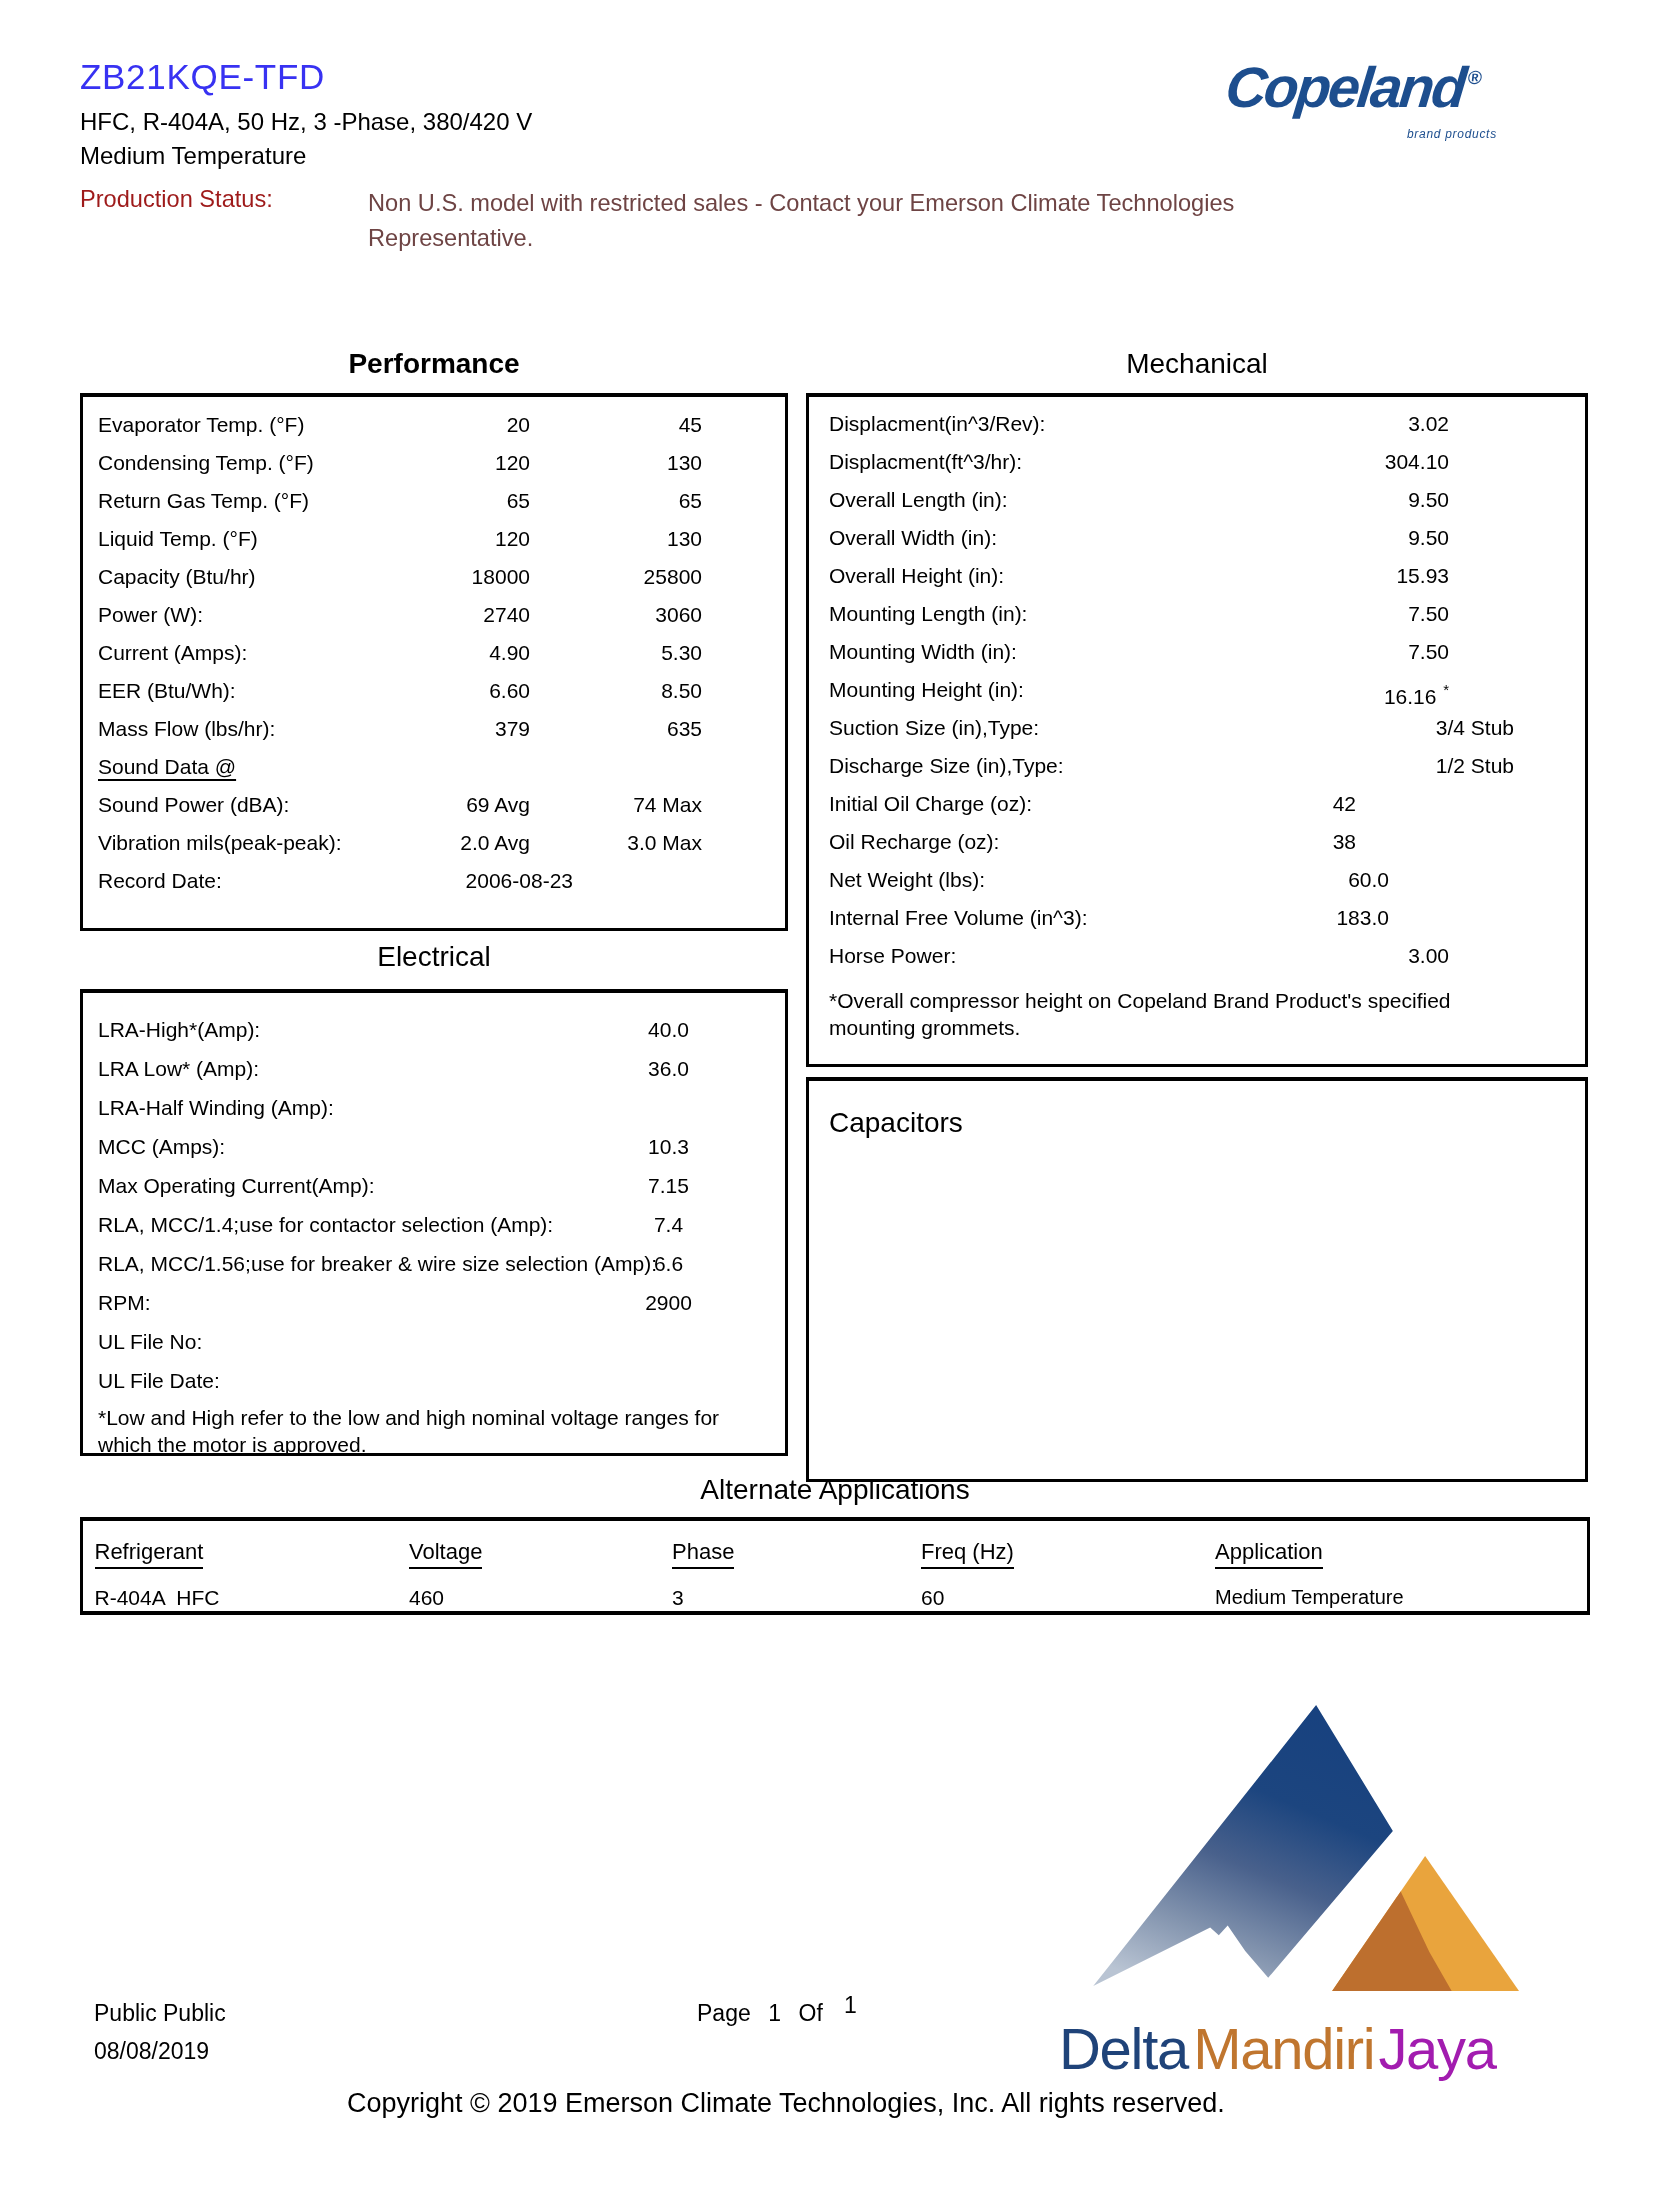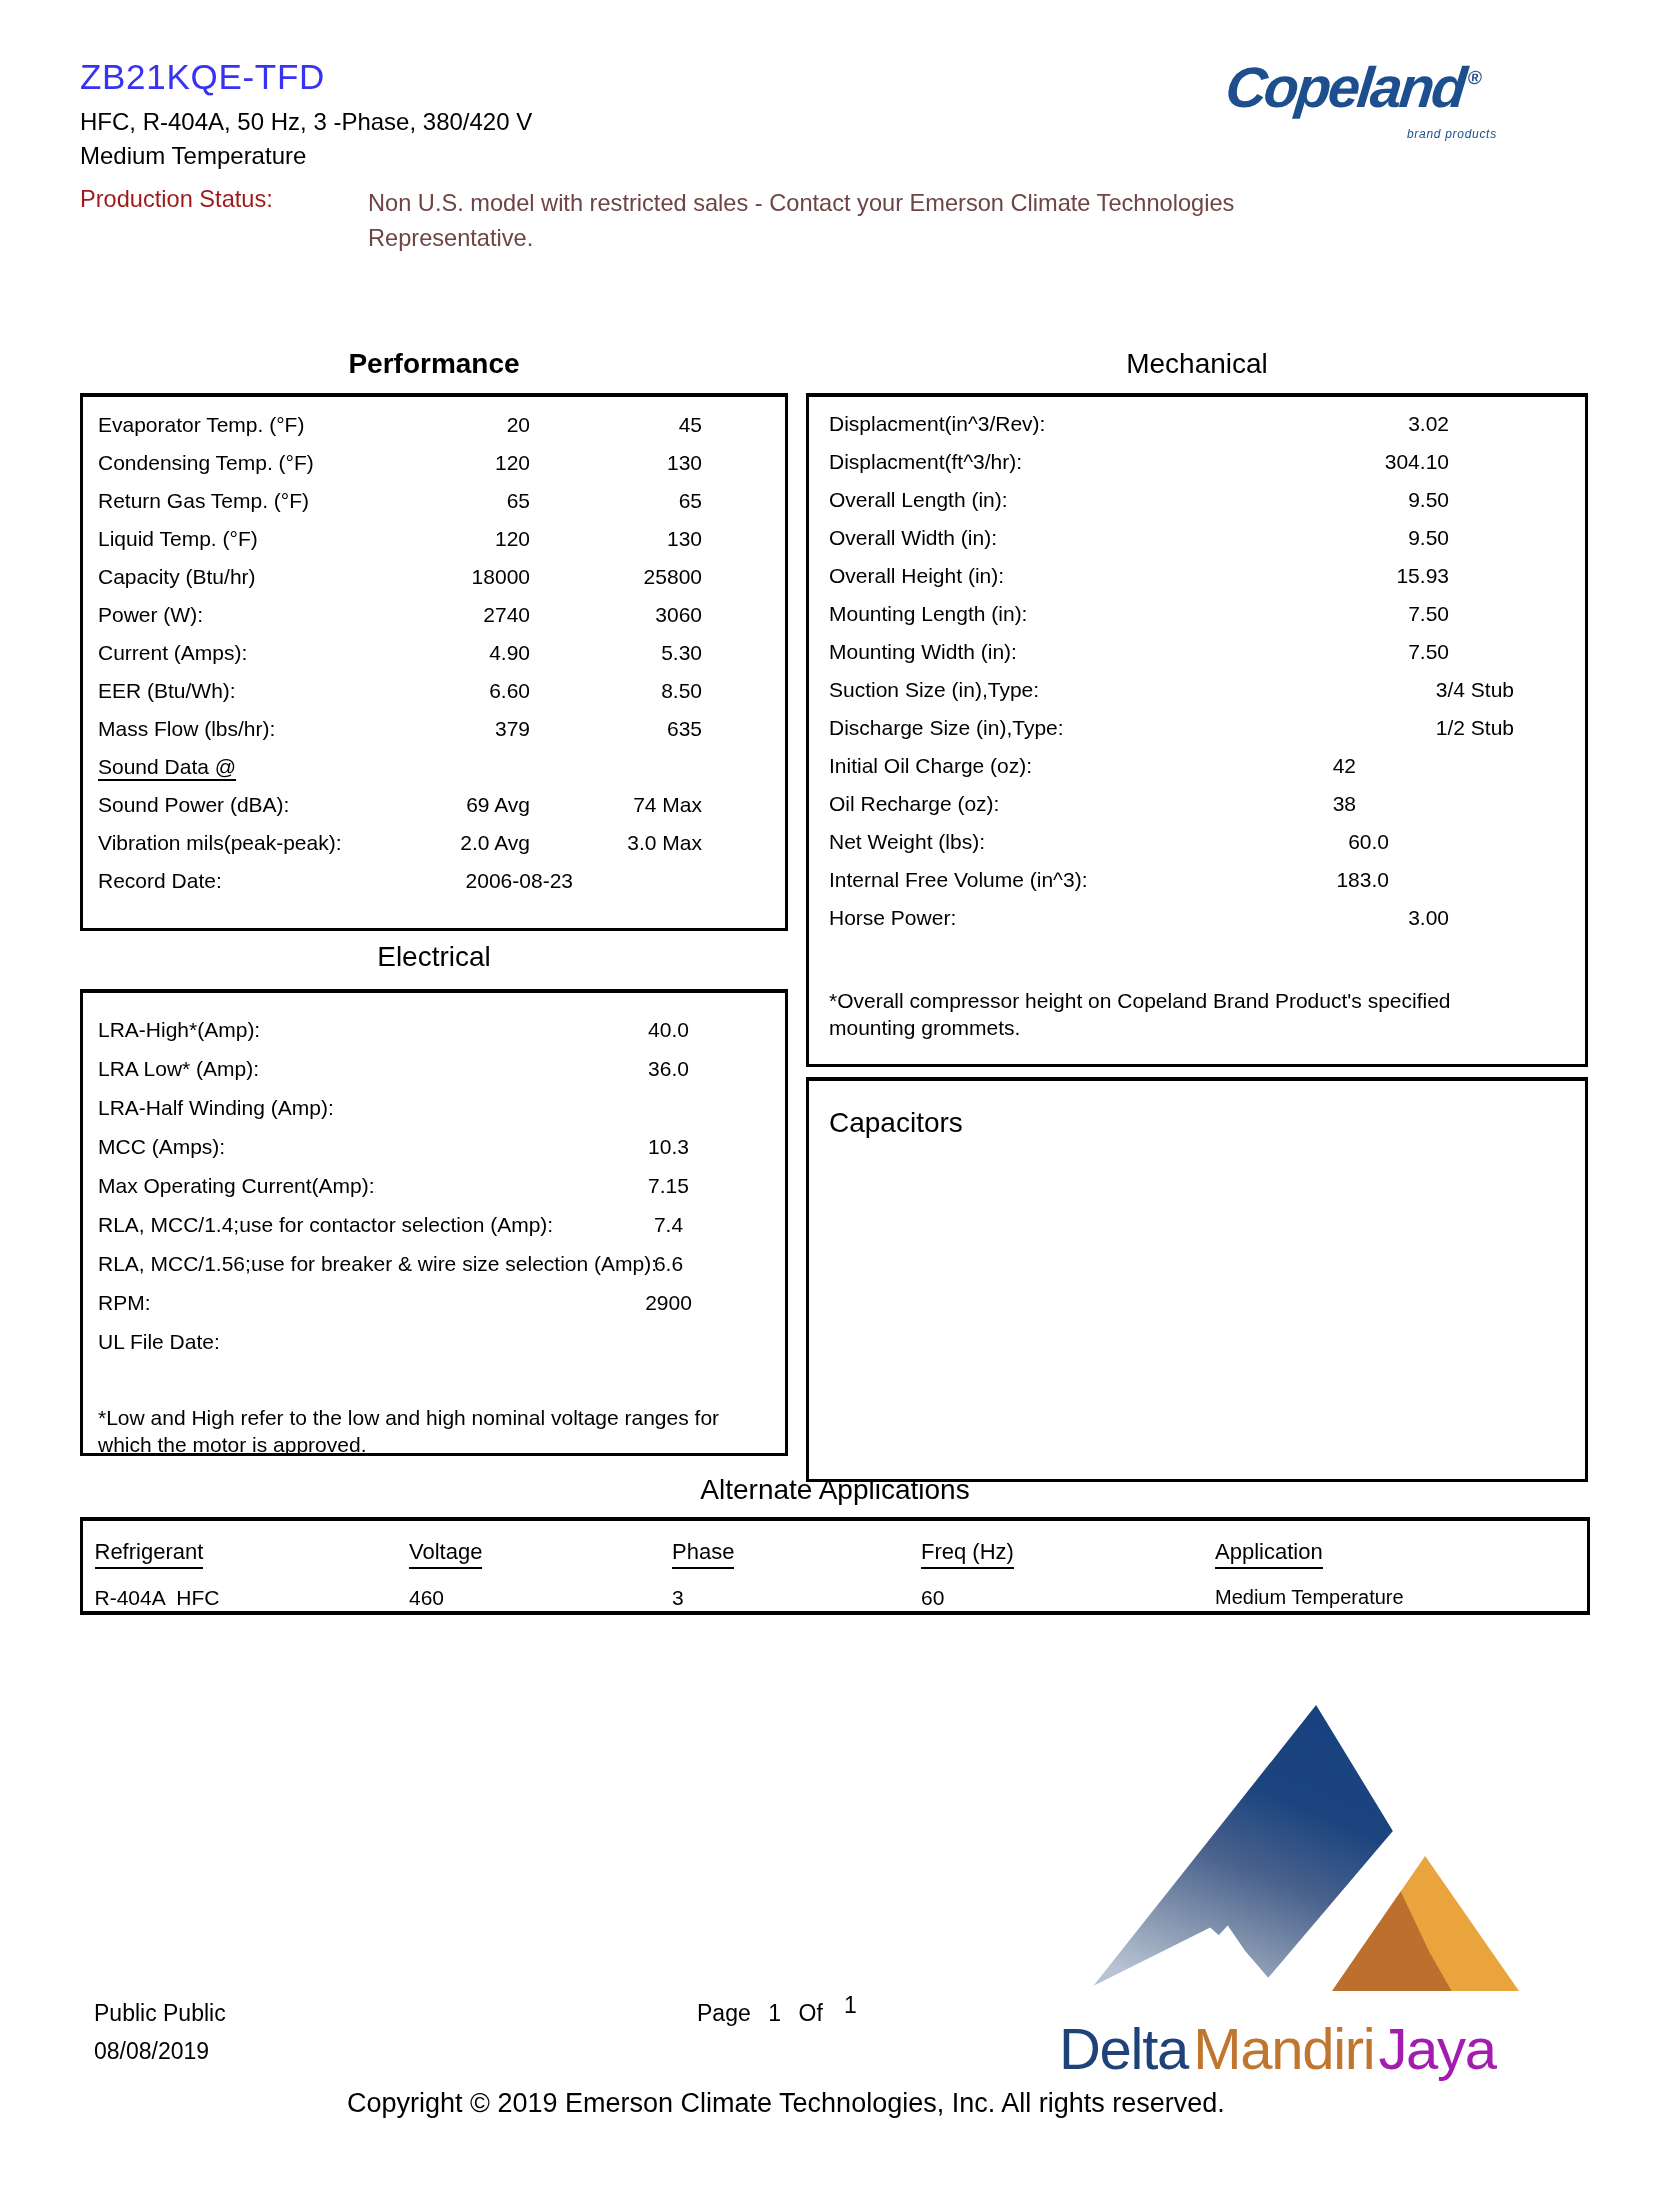--- a/index.html
+++ b/index.html
@@ -200,20 +200,24 @@
       </div>
     <div class="mrow">
         <span class="mlab">Mounting Length (in):</span>
         <span class="mval">7.50</span>
       </div>
     <div class="mrow">
         <span class="mlab">Mounting Width (in):</span>
         <span class="mval">7.50</span>
       </div>
     <div class="mrow">
+        <span class="mlab">Mounting Height (in):</span>
+        <span class="mval"><span>16.16</span><sup class="msup">*</sup></span>
+      </div>
+    <div class="mrow">
         <span class="mlab">Suction Size (in),Type:</span>
         <span class="mval stub">3/4 Stub</span>
       </div>
     <div class="mrow">
         <span class="mlab">Discharge Size (in),Type:</span>
         <span class="mval stub">1/2 Stub</span>
       </div>
     <div class="mrow">
         <span class="mlab">Initial Oil Charge (oz):</span>
         <span class="mval mid">42</span>
@@ -267,20 +271,24 @@
         <span class="elab">RLA, MCC/1.4;use for contactor selection (Amp):</span>
         <span class="eval">7.4</span>
       </div>
     <div class="erow">
         <span class="elab">RLA, MCC/1.56;use for breaker &amp; wire size selection (Amp):</span>
         <span class="eval">6.6</span>
       </div>
     <div class="erow">
         <span class="elab">RPM:</span>
         <span class="eval">2900</span>
+      </div>
+    <div class="erow">
+        <span class="elab">UL File No:</span>
+        <span class="eval"></span>
       </div>
     <div class="erow">
         <span class="elab">UL File Date:</span>
         <span class="eval"></span>
       </div>
   </div>
   <div class="foot" id="elec-foot">
     <span>*Low and High refer to the low and high nominal voltage ranges for</span><br>
     <span>which the motor is approved.</span>
   </div>

